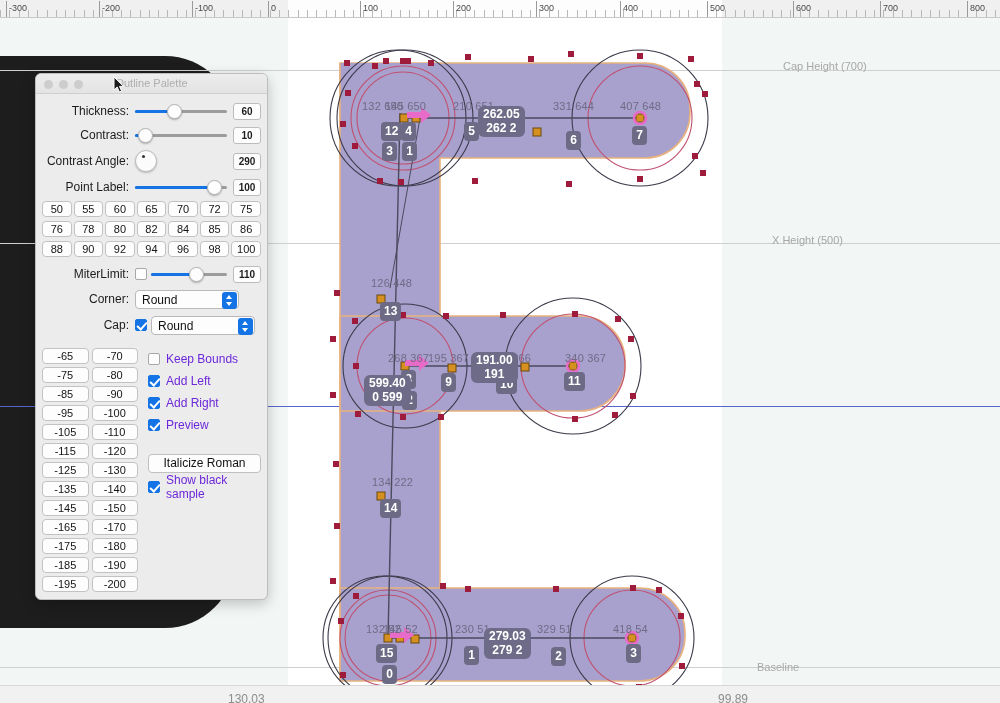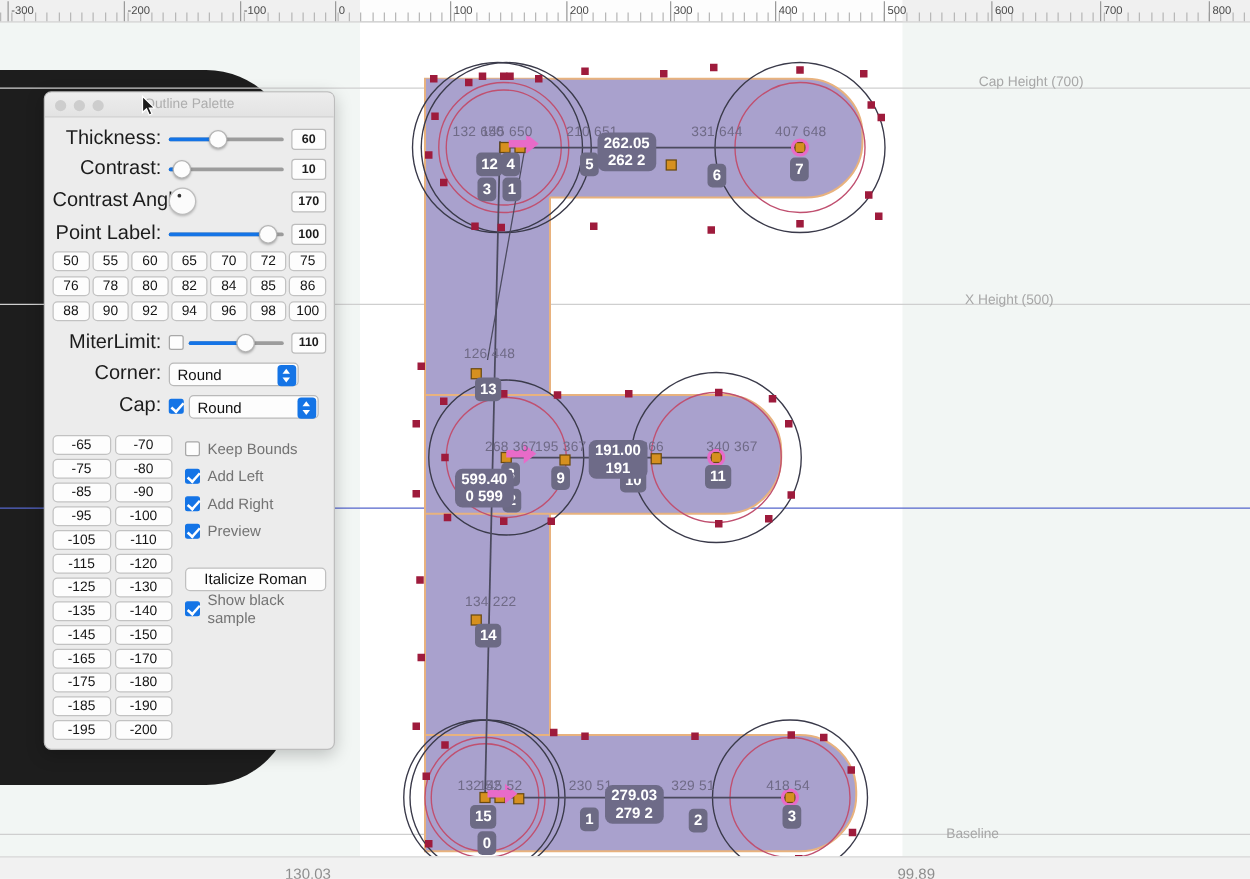--- a/index.html
+++ b/index.html
@@ -106,21 +106,21 @@
     position: absolute; left: 0; top: 3px; width: 100%; text-align: center;
     font-size: 11px; color: #aeaeae;
     font-family: "Liberation Sans", sans-serif;
   }
   .pbody { position: relative; padding: 0; }
 
   .row {
     display: flex; align-items: center; height: 24px; padding: 0 6px;
   }
   .rlbl {
-    font-size: 16px; color: #1c1c1c; text-align: right;
+    font-size: 12px; color: #1c1c1c; text-align: right;
     font-family: "Liberation Sans", sans-serif;
     white-space: nowrap;
   }
   .lbl-w { width: 93px; padding-right: 6px; }
 
   .slider { position: relative; flex: 1; height: 18px; margin: 0 6px 0 0; }
   .strack {
     position: absolute; left: 0; top: 8px; width: 100%; height: 3px;
     background: #9c9c9c; border-radius: 2px;
   }
@@ -171,21 +171,21 @@
     width: 12px; height: 12px; border: 1px solid #a8a8a8;
     border-radius: 2px; background: #fdfdfd; margin-right: 6px;
     position: relative; flex: none;
   }
   .cbox.on { background: #1474e6; border-color: #1474e6; }
   .cbox.on:after {
     content: ""; position: absolute; left: 3px; top: 0px;
     width: 4px; height: 8px; border: solid #fff;
     border-width: 0 2px 2px 0; transform: rotate(42deg);
   }
-  .cblabel { font-size: 12px; color: #737373; font-family: "Liberation Sans", sans-serif; }
+  .cblabel { font-size: 12px; color: #6d28d9; font-family: "Liberation Sans", sans-serif; }
 
   .selectbox {
     position: relative; flex: 1; height: 19px; background: #fdfdfd;
     border: 1px solid #b9b9b9; border-radius: 4px;
     font-size: 12px; color: #111; line-height: 18px; padding-left: 6px;
     font-family: "Liberation Sans", sans-serif;
   }
   .stepper {
     position: absolute; right: 1px; top: 1px; width: 15px; height: 17px;
     background: #1474e6; border-radius: 3px;
@@ -613,21 +613,21 @@
         <div class="numfield">10</div>
       </div>
 
       <div class="row" style="height:28px">
         <div class="rlbl lbl-w">Contrast Angle:</div>
         <div class="slider" style="display:flex;align-items:center">
           <div class="dial">
             <div class="dot"></div>
           </div>
         </div>
-        <div class="numfield">170</div>
+        <div class="numfield">290</div>
       </div>
 
       <div class="row">
         <div class="rlbl lbl-w">Point Label:</div>
         <div class="slider">
           <div class="strack"></div>
           <div class="sfill" style="width:80%"></div>
           <div class="sknob" style="left:78%"></div>
         </div>
         <div class="numfield">100</div>

